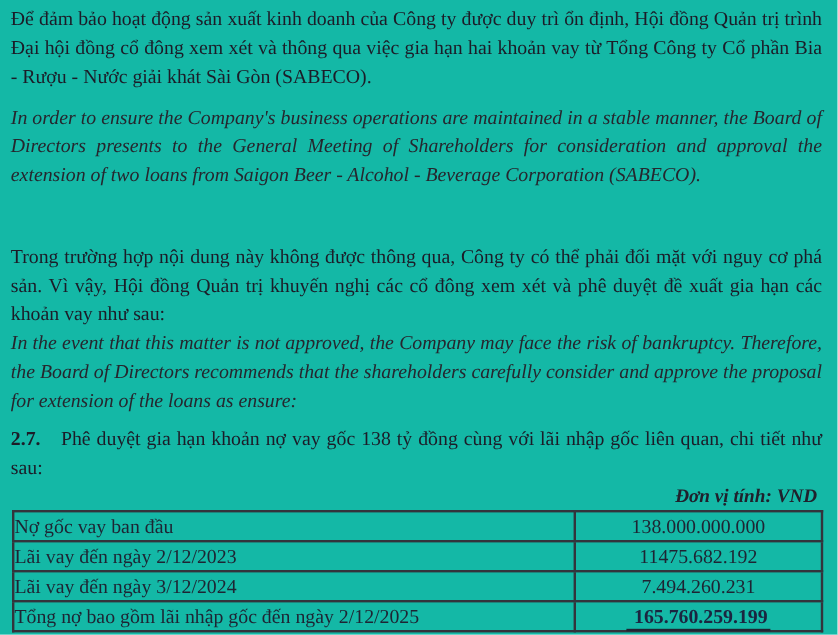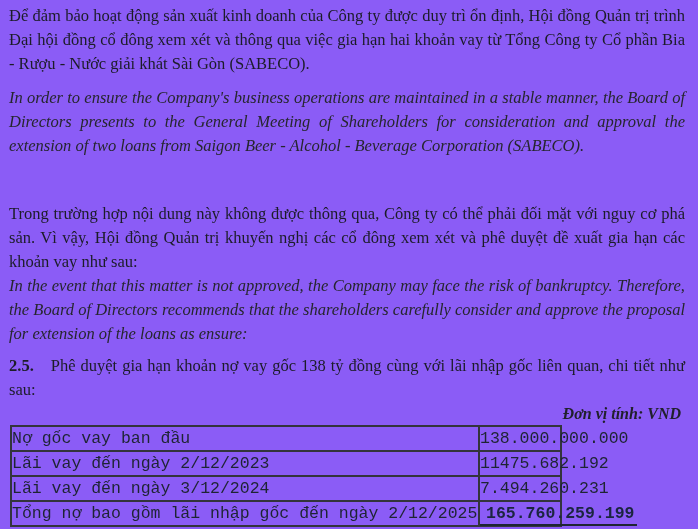--- a/index.html
+++ b/index.html
@@ -4,21 +4,21 @@
 <style>
   html, body {
     margin: 0;
     padding: 0;
     background: #ffffff;
   }
   .page {
     position: relative;
     width: 698px;
     height: 529px;
-    background: #8b5cf6;
+    background: #14b8a6;
     font-family: "Liberation Serif", "DejaVu Serif", serif;
     color: #1c1c28;
     overflow: hidden;
     box-sizing: border-box;
     padding: 4px 13px 0 9px;
   }
   p.para {
     margin: 0;
     font-size: 16.5px;
     line-height: 24px;
@@ -46,26 +46,25 @@
     font-size: 16px;
     font-style: italic;
     text-align: right;
     padding-right: 4px;
     line-height: 20px;
     color: #20202c;
     font-weight: bold;
   }
   table.loan-table {
     border-collapse: collapse;
-    width: 552px;
+    width: 676px;
     margin-left: 1px;
     margin-top: 1px;
     table-layout: fixed;
     color: #1e2433;
-    font-family: Liberation Mono, monospace;
   }
   table.loan-table td {
     border: 2px solid #33343c;
     font-size: 16.5px;
     height: 23px;
     padding: 0;
     vertical-align: middle;
   }
   td.label-cell {
     width: 466px;
@@ -89,21 +88,21 @@
 
   <p class="para vn">Để đảm bảo hoạt động sản xuất kinh doanh của Công ty được duy trì ổn định, Hội đồng Quản trị trình Đại hội đồng cổ đông xem xét và thông qua việc gia hạn hai khoản vay từ Tổng Công ty Cổ phần Bia - Rượu - Nước giải khát Sài Gòn (SABECO).</p>
 
   <p class="para en">In order to ensure the Company's business operations are maintained in a stable manner, the Board of Directors presents to the General Meeting of Shareholders for consideration and approval the extension of two loans from Saigon Beer - Alcohol - Beverage Corporation (SABECO).</p>
 
   <p class="para vn gap-top" style="margin-bottom:0;margin-top:44px;">Trong trường hợp nội dung này không được thông qua, Công ty có thể phải đối mặt với nguy cơ phá sản. Vì vậy, Hội đồng Quản trị khuyến nghị các cổ đông xem xét và phê duyệt đề xuất gia hạn các khoản vay như sau:</p>
 
   <p class="para en">In the event that this matter is not approved, the Company may face the risk of bankruptcy. Therefore, the Board of Directors recommends that the shareholders carefully consider and approve the proposal for extension of the loans as ensure:</p>
 
   <p class="section">
-    <span class="section-number">2.5.</span><span>Phê duyệt gia hạn khoản nợ vay gốc 138 tỷ đồng cùng với lãi nhập gốc liên quan, chi tiết như sau:</span>
+    <span class="section-number">2.7.</span><span>Phê duyệt gia hạn khoản nợ vay gốc 138 tỷ đồng cùng với lãi nhập gốc liên quan, chi tiết như sau:</span>
   </p>
 
   <div class="unit-line">Đơn vị tính: VND</div>
 
   <table class="loan-table">
     <tbody>
       <tr>
         <td class="label-cell">Nợ gốc vay ban đầu</td>
         <td class="value-cell">138.000.000.000</td>
       </tr>

